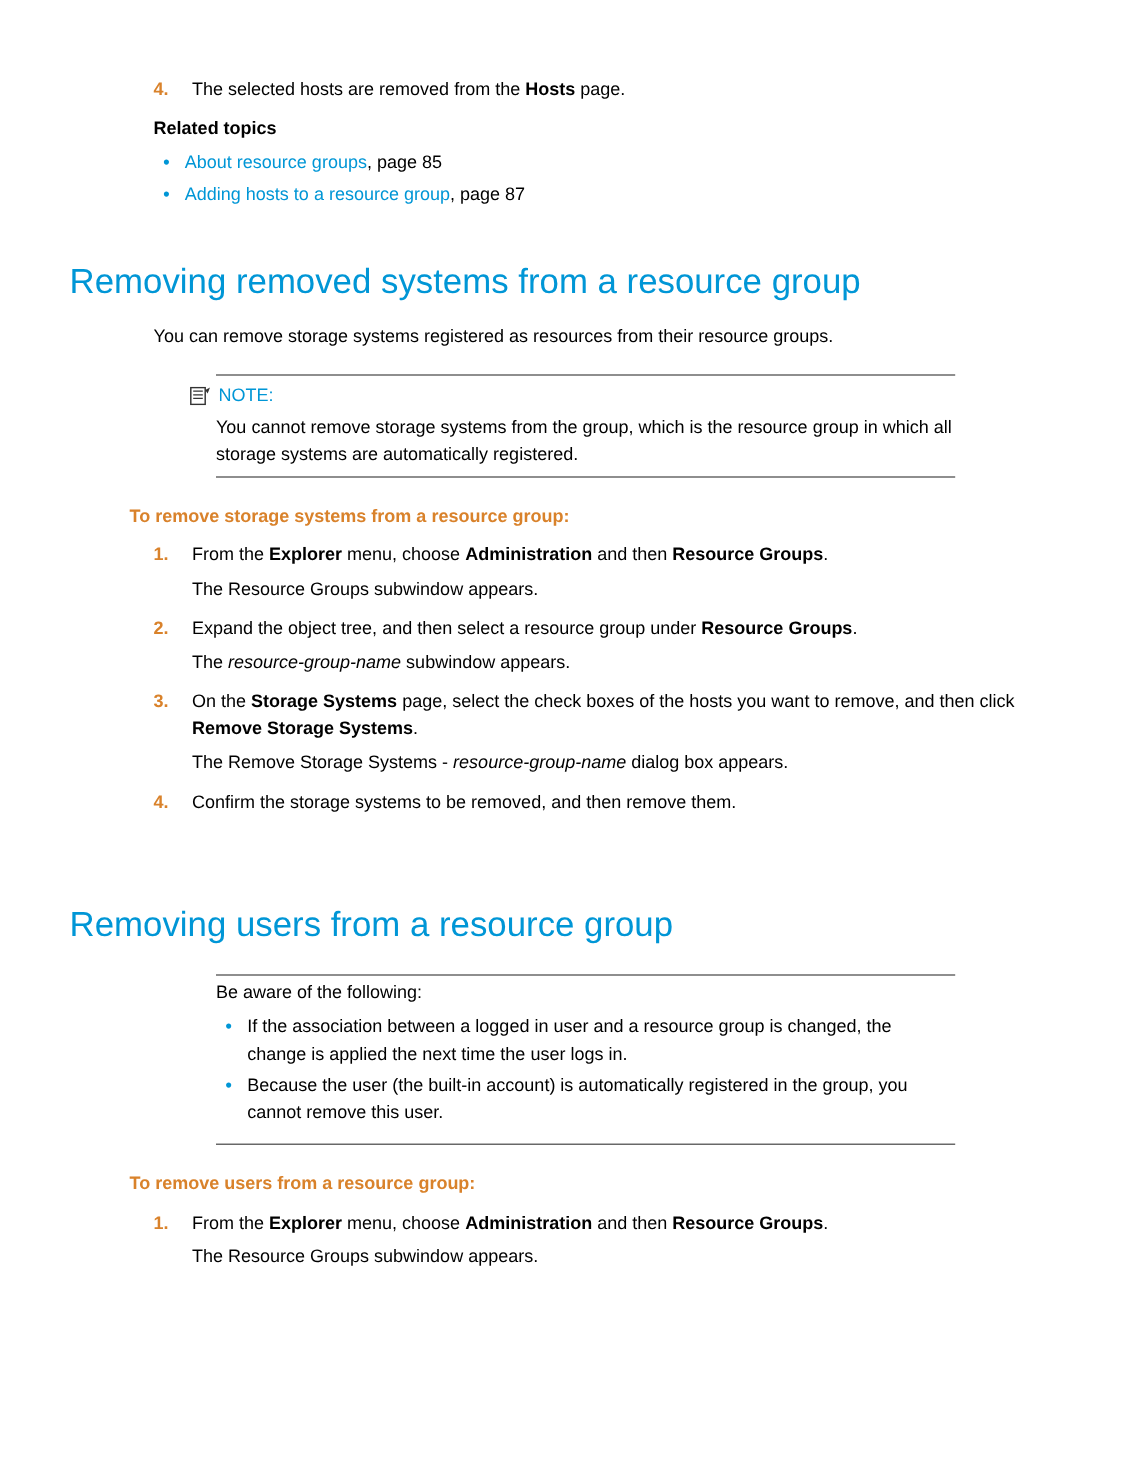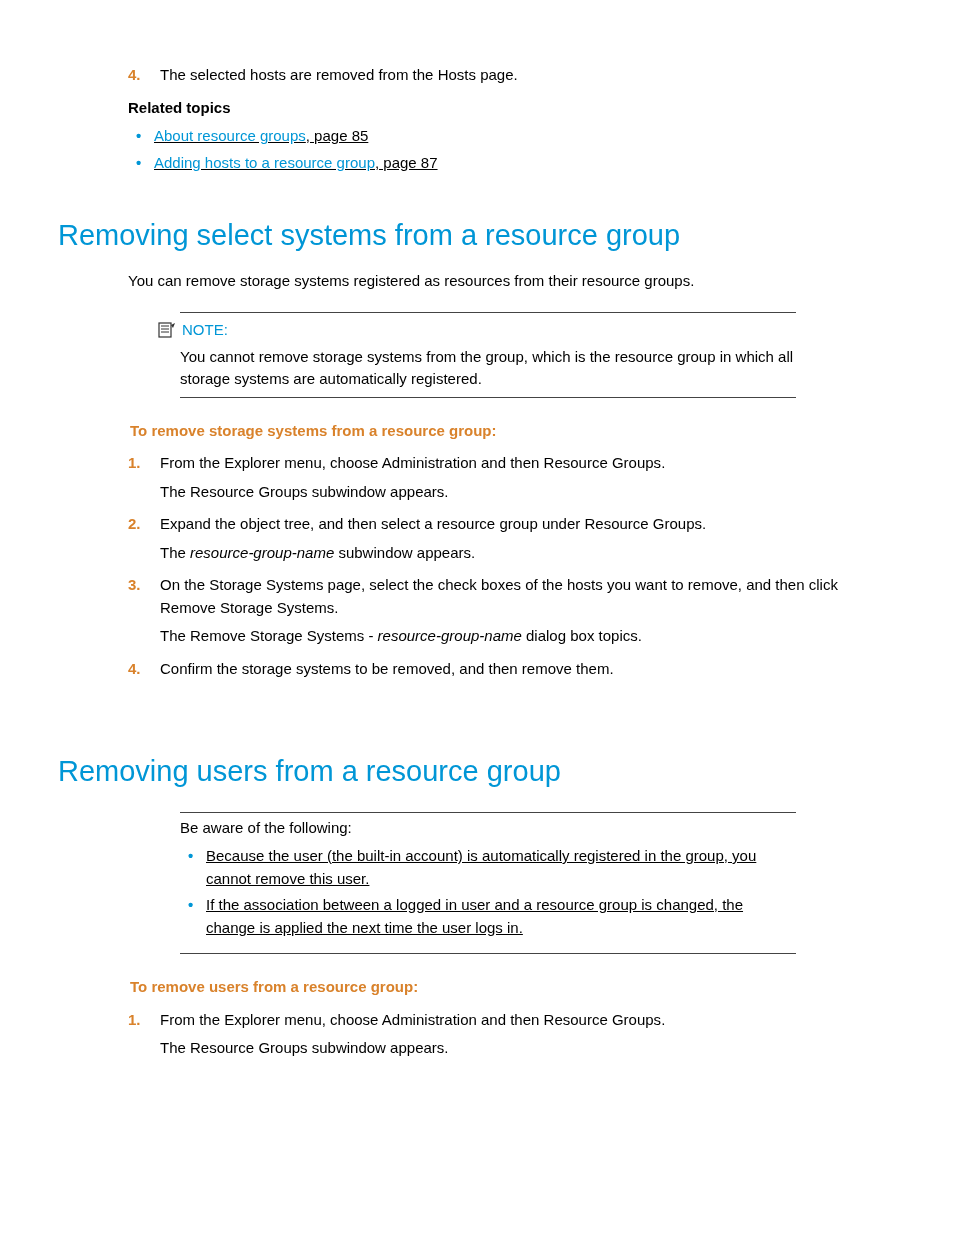--- a/index.html
+++ b/index.html
@@ -11,41 +11,41 @@
     width: 954px;
     box-sizing: border-box;
     line-height: 1.5;
   }
   .content-block { margin-left: 70px; }
   ol.numbered { list-style: none; padding-left: 0; margin: 0; }
   ol.numbered > li { position: relative; padding-left: 32px; margin-bottom: 10px; }
   ol.numbered > li > .num { position: absolute; left: 0; top: 0; color: #d9822b; font-weight: bold; }
   ol.numbered > li .step-body { }
   ol.numbered > li .sub { margin-top: 6px; }
-  .bold { font-weight: normal; }
+  .bold { font-weight: bold; }
   .italic { font-style: italic; margin-top: 36px; }
   .related-heading { font-weight: bold; margin-top: 4px; margin-bottom: 6px; }
   ul.bullets { list-style: none; padding-left: 0; margin: 0; }
-  ul.bullets > li { position: relative; padding-left: 26px; margin: 4px 0; text-decoration: underline; }
+  ul.bullets > li { position: relative; padding-left: 26px; margin: 4px 0; }
   ul.bullets > li::before { content: "•"; position: absolute; left: 8px; top: 0; color: #0096d6; font-weight: bold; }
   a.link { color: #0096d6; text-decoration: none; }
   h2.section-title {
     font-family: Arial, Helvetica, sans-serif;
     font-weight: normal;
     color: #0096d6;
     font-size: 29px;
     margin: 40px 0 12px 0;
   }
   .intro { margin-left: 70px; margin-bottom: 20px; }
   .callout { margin-left: 50px; margin-right: 100px; margin-top: 18px; margin-bottom: 18px; }
   .callout-rule { border-top: 1px solid #444; margin-left: 72px; }
   .callout-header { display: flex; align-items: center; gap: 6px; margin-top: 6px; }
   .callout-label { color: #0096d6; font-size: 15px; }
   .callout-body { margin-left: 72px; margin-top: 4px; margin-bottom: 6px; }
-  .proc-heading { color: #d9822b; font-weight: bold; margin: 22px 0 10px 72px; }
+  .proc-heading { color: #d9822b; font-weight: bold; margin: 22px 0 10px 50px; }
   .icon-wrap { width: 18px; height: 18px; display: inline-flex; align-items: center; justify-content: center; margin-left: 50px;}
   svg { display: block; }
 </style>
 </head>
 <body>
 
 <div class="content-block">
   <ol class="numbered">
     <li>
       <span class="num">4.</span>
@@ -60,21 +60,21 @@
   <ul class="bullets">
     <li>
       <a class="link">About resource groups</a><span>, page 85</span>
     </li>
     <li>
       <a class="link">Adding hosts to a resource group</a><span>, page 87</span>
     </li>
   </ul>
 </div>
 
-<h2 class="section-title">Removing select systems from a resource group</h2>
+<h2 class="section-title">Removing removed systems from a resource group</h2>
 <div class="intro">You can remove storage systems registered as resources from their resource groups.</div>
 
 <div class="callout">
   <div class="callout-rule"></div>
   <div class="callout-header">
     <span class="icon-wrap">
       <svg width="18" height="16" viewBox="0 0 18 16">
           <rect x="1" y="1" width="12" height="14" fill="none" stroke="#333" stroke-width="1.2"></rect>
           <line x1="3" y1="4" x2="11" y2="4" stroke="#333" stroke-width="1"></line>
           <line x1="3" y1="7" x2="11" y2="7" stroke="#333" stroke-width="1"></line>
@@ -106,42 +106,42 @@
         <div class="sub">
           <span>The </span><span class="italic">resource-group-name</span><span> subwindow appears.</span>
         </div>
       </div>
     </li>
     <li>
       <span class="num">3.</span>
       <div class="step-body">
         <span>On the </span><span class="bold">Storage Systems</span><span> page, select the check boxes of the hosts you want to remove, and then click </span><span class="bold">Remove Storage Systems</span><span>.</span>
         <div class="sub">
-          <span>The Remove Storage Systems - </span><span class="italic">resource-group-name</span><span> dialog box topics.</span>
+          <span>The Remove Storage Systems - </span><span class="italic">resource-group-name</span><span> dialog box appears.</span>
         </div>
       </div>
     </li>
     <li>
       <span class="num">4.</span>
       <div class="step-body">
         <span>Confirm the storage systems to be removed, and then remove them.</span>
       </div>
     </li>
   </ol>
 </div>
 
 <h2 class="section-title" style="margin-top:70px;">Removing users from a resource group</h2>
 
 <div class="callout">
   <div class="callout-rule"></div>
   <div class="callout-body">
     <div>Be aware of the following:</div>
     <ul class="bullets" style="margin-top:6px;">
+      <li>If the association between a logged in user and a resource group is changed, the change is applied the next time the user logs in.</li>
       <li>Because the user                 (the built-in account) is automatically registered in the                           group, you cannot remove this user.</li>
-      <li>If the association between a logged in user and a resource group is changed, the change is applied the next time the user logs in.</li>
     </ul>
   </div>
   <div class="callout-rule" style="margin-top:14px;"></div>
 </div>
 
 <div class="proc-heading">To remove users from a resource group:</div>
 
 <div class="content-block">
   <ol class="numbered">
     <li>

